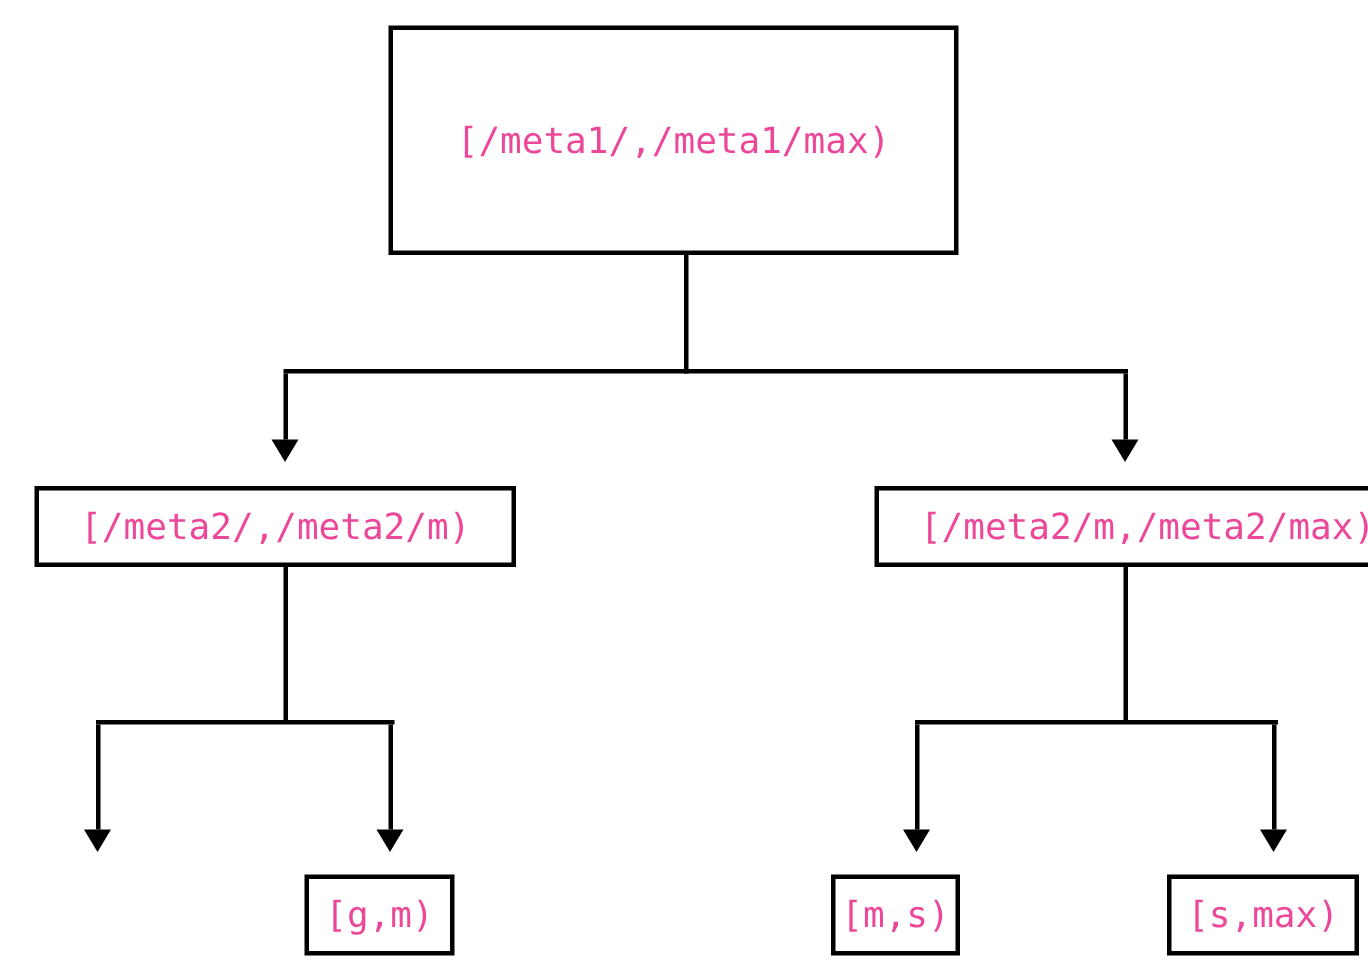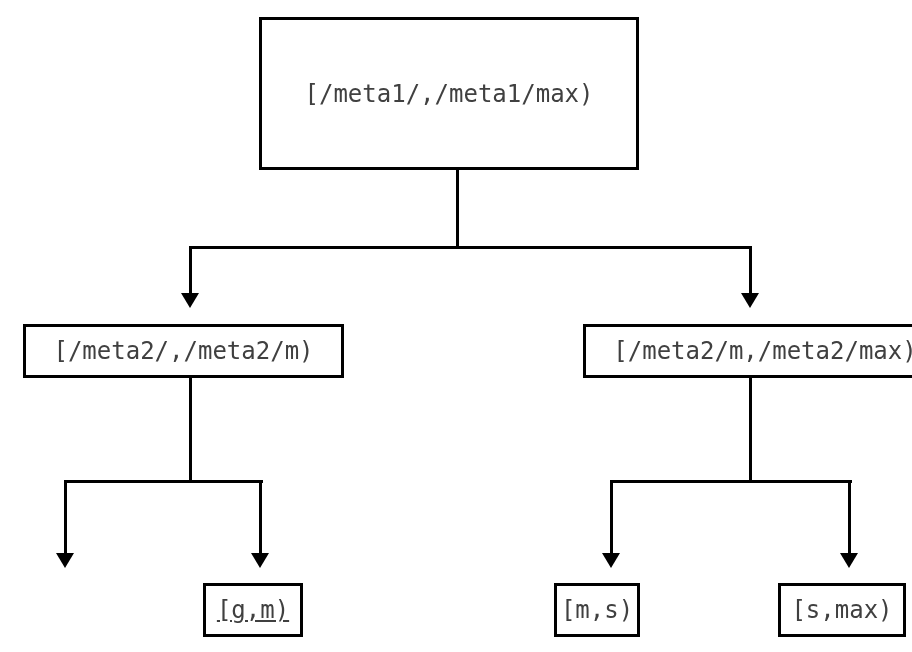--- a/index.html
+++ b/index.html
@@ -17,41 +17,41 @@
   }
   .node {
     position: absolute;
     box-sizing: border-box;
     border: 3px solid #000000;
     background: #ffffff;
     display: flex;
     align-items: center;
     justify-content: center;
     font-size: 24px;
-    color: #404040;
+    color: #ec4899;
     white-space: nowrap;
   }
   .line {
     position: absolute;
     background: #000000;
   }
   .arrowhead {
     position: absolute;
     width: 0;
     height: 0;
     border-left: 9px solid transparent;
     border-right: 9px solid transparent;
     border-top: 15px solid #000000;
   }
   
   .node-root  { left: 259px; top: 17px;  width: 380px; height: 153px; }
   .node-l2a   { left: 23px;  top: 324px; width: 321px; height: 54px; }
   .node-l2b   { left: 583px; top: 324px; width: 364px; height: 54px; }
   .node-leaf0 { left: 8px;   top: 583px; width: 100px; height: 54px; }
-  .node-leaf1 { left: 203px; top: 583px; width: 100px; height: 54px; text-decoration: underline; }
+  .node-leaf1 { left: 203px; top: 583px; width: 100px; height: 54px; }
   .node-leaf2 { left: 554px; top: 583px; width: 86px; height: 54px; align-items: center; }
   .node-leaf3 { left: 778px; top: 583px; width: 128px; height: 54px; text-align: center; }
 </style>
 </head>
 <body>
 
 <div class="canvas">
 
   <div class="node node-root">
     <span>[/meta1/,/meta1/max)</span>

